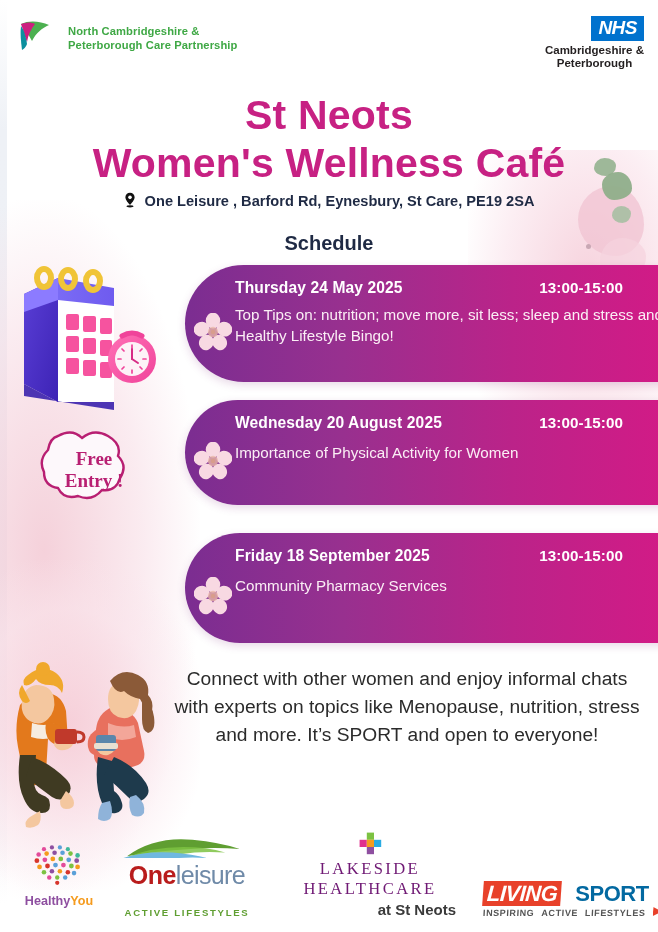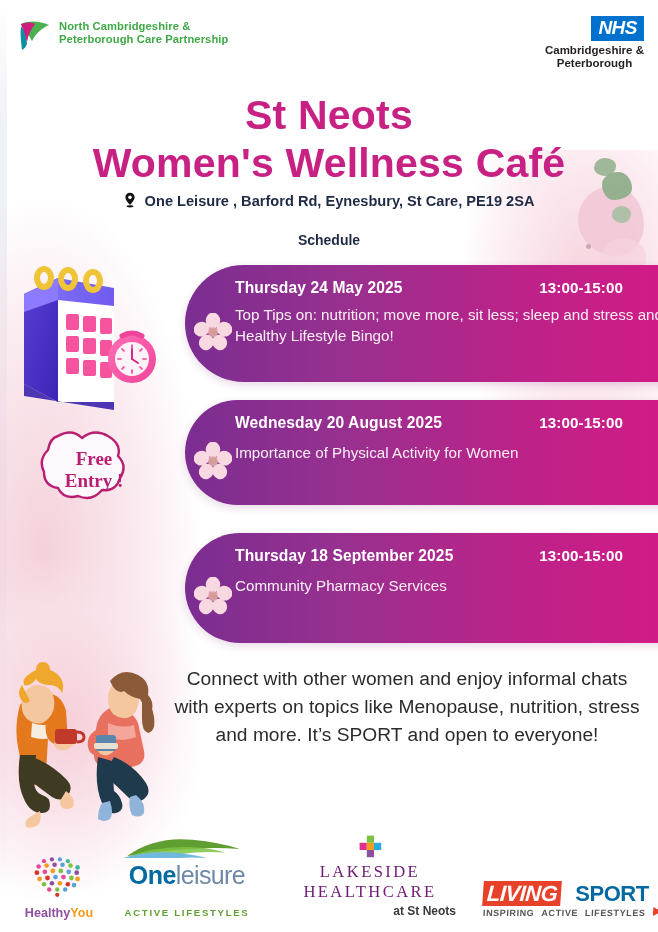--- a/index.html
+++ b/index.html
@@ -36,37 +36,37 @@
   .splat{position:absolute;border-radius:48% 52% 45% 55% / 55% 44% 56% 45%;pointer-events:none;}
   .splat.g1{left:594px;top:158px;width:22px;height:18px;background:#96b391;opacity:.92;}
   .splat.g2{left:602px;top:172px;width:30px;height:28px;background:#8fae8a;opacity:.95;border-radius:54% 46% 60% 40% / 45% 58% 42% 55%;}
   .splat.g3{left:612px;top:206px;width:19px;height:17px;background:#a9bfa4;opacity:.92;}
   .splat.p1{left:578px;top:186px;width:66px;height:70px;background:#f0c3d2;opacity:.75;border-radius:52% 48% 42% 58% / 48% 55% 45% 52%;}
   .splat.p2{left:600px;top:238px;width:46px;height:42px;background:#f5d3de;opacity:.7;}
   .splat.dot{left:586px;top:244px;width:5px;height:5px;background:#c9a8b4;border-radius:50%;}
 
   
   .header{position:absolute;left:0;top:0;width:658px;height:82px;}
-  .ncp-logo{position:absolute;left:18px;top:20px;display:flex;align-items:flex-start;gap:7px;}
+  .ncp-logo{position:absolute;left:18px;top:20px;display:flex;align-items:flex-end;gap:16px;}
   .ncp-mark{position:relative;width:34px;height:32px;flex:none;}
   .ncp-text{font-size:11.2px;line-height:13.4px;color:#3fa845;font-weight:700;letter-spacing:.1px;white-space:pre-line;}
   .nhs-logo{position:absolute;right:14px;top:16px;text-align:right;}
   .nhs-box{display:inline-block;background:#0072ce;color:#fff;font-weight:800;font-style:italic;
            font-size:19px;line-height:22px;padding:1px 7px 2px 7px;letter-spacing:-.5px;}
   .nhs-sub{margin-top:3px;font-size:11.5px;line-height:13.4px;font-weight:700;color:#231f20;white-space:pre-line;text-align:center;}
 
   
   .title{position:absolute;left:0;top:92px;width:658px;text-align:center;}
   .title .l1{font-size:41px;line-height:46px;font-weight:700;color:#c72183;letter-spacing:.2px;}
   .title .l2{font-size:41px;line-height:50px;font-weight:700;color:#c72183;letter-spacing:.2px;}
   .venue{position:absolute;left:0;top:192px;width:658px;text-align:center;
          font-size:14.6px;font-weight:700;color:#1f2a44;}
   .venue .pin{display:inline-block;vertical-align:-2px;margin-right:5px;}
   .sched-head{position:absolute;left:0;top:232px;width:658px;text-align:center;
-              font-size:14px;font-weight:700;color:#1f2a44;}
+              font-size:20px;font-weight:700;color:#1f2a44;}
 
   
   .card{
     position:absolute;left:185px;width:495px;
     background:linear-gradient(90deg,#7b2d91 0%,#98308f 32%,#bb2389 66%,#d41a86 100%);
     border-radius:62px 0 0 62px;
     box-shadow:0 3px 9px rgba(120,30,110,.17);
     color:#ffffff;overflow:hidden;
   }
   .card.c1{top:265px;height:117px;}
@@ -95,32 +95,32 @@
   .women{position:absolute;left:2px;top:645px;width:160px;height:205px;}
 
   
   .blurb{position:absolute;left:168px;top:665px;width:478px;text-align:center;
          font-size:19.2px;line-height:28px;color:#2b2b2b;}
   .contact{position:absolute;left:160px;top:778px;width:492px;text-align:center;
            font-size:14.6px;line-height:20px;color:#2b2b2b;font-style:italic;}
 
   
   .footer{position:absolute;left:0;bottom:0;width:658px;height:80px;}
-  .f-healthy{position:absolute;left:16px;bottom:12px;width:86px;text-align:center;}
+  .f-healthy{position:absolute;left:16px;bottom:24px;width:86px;text-align:center;}
   .f-healthy .hy-text{font-size:12.6px;font-weight:700;margin-top:1px;}
   .f-healthy .hy-text .a{color:#8e4fa0;}
   .f-healthy .hy-text .b{color:#f59b1e;}
   .f-one{position:absolute;left:112px;bottom:14px;width:150px;text-align:center;}
   .f-one .one-word{font-size:25px;line-height:27px;font-weight:700;letter-spacing:-.6px;}
-  .f-one .one-word .o{color:#0369a1;margin-top:32px;}
+  .f-one .one-word .o{color:#b91c1c;margin-top:32px;}
   .f-one .one-word .l{color:#6f8aa8;font-weight:400;}
   .f-one .one-sub{font-size:9.6px;letter-spacing:1.7px;color:#5f9e31;font-weight:700;margin-top:18px;}
   .f-lake{position:absolute;left:270px;bottom:14px;width:200px;text-align:center;}
   .f-lake .lk-name{font-family:"Liberation Serif", serif;font-size:16.6px;letter-spacing:2.4px;color:#701a75;}
-  .f-lake .lk-sub{font-size:12px;font-weight:700;color:#3a3a3a;text-align:right;margin-top:2px;padding-right:14px;}
+  .f-lake .lk-sub{font-size:15px;font-weight:700;color:#3a3a3a;text-align:right;margin-top:2px;padding-right:14px;}
   .f-living{position:absolute;right:10px;bottom:14px;width:165px;}
   .f-living .lv-row{display:flex;align-items:center;}
   .f-living .lv-a{background:#e8412a;color:#fff;font-size:22px;line-height:23px;font-weight:800;
                   font-style:italic;padding:1px 4px;letter-spacing:-.5px;transform:skewX(-4deg);}
   .f-living .lv-b{color:#0369a1;font-size:22px;line-height:23px;font-weight:800;letter-spacing:-.5px;margin-left:14px;}
   .f-living .lv-sub{font-size:9px;color:#555;letter-spacing:.6px;font-weight:600;margin-top:1px;
                     display:flex;gap:7px;align-items:center;transform:skewX(-3deg);}
 </style>
 </head>
 <body>
@@ -297,21 +297,21 @@
           <ellipse cx="32" cy="17" rx="8.4" ry="7.6" transform="rotate(20 32 17)"></ellipse>
           <ellipse cx="27" cy="31" rx="7.6" ry="8.4" transform="rotate(-30 27 31)"></ellipse>
           <ellipse cx="13" cy="31" rx="7.6" ry="8.4" transform="rotate(30 13 31)"></ellipse>
           <ellipse cx="8" cy="17" rx="8.4" ry="7.6" transform="rotate(-20 8 17)"></ellipse>
         </g>
         <circle cx="20" cy="20" r="5.4" fill="#eab8a9" opacity=".8"></circle>
         <circle cx="20" cy="20" r="2.3" fill="#d89d8c"></circle>
       </svg>
     </span>
     <div class="card-top">
-      <span class="card-date">Thursday 18 September 2025</span>
+      <span class="card-date">Friday 18 September 2025</span>
       <span class="card-time">13:00-15:00</span>
     </div>
     <div class="card-body">Community Pharmacy Services</div>
   </div>
 
   <div class="women">
     <svg viewBox="0 0 160 205" width="160" height="205" aria-hidden="true">
 
       <g>
         <path d="M18 60 q-6 22 -2 42 l6 30 q2 10 12 8 q10 -2 10 -12 l2 -34 q10 4 20 2 l-2 -30 q-4 -16 -18 -18 q-16 -2 -28 12 Z" fill="#e3791c"></path>

